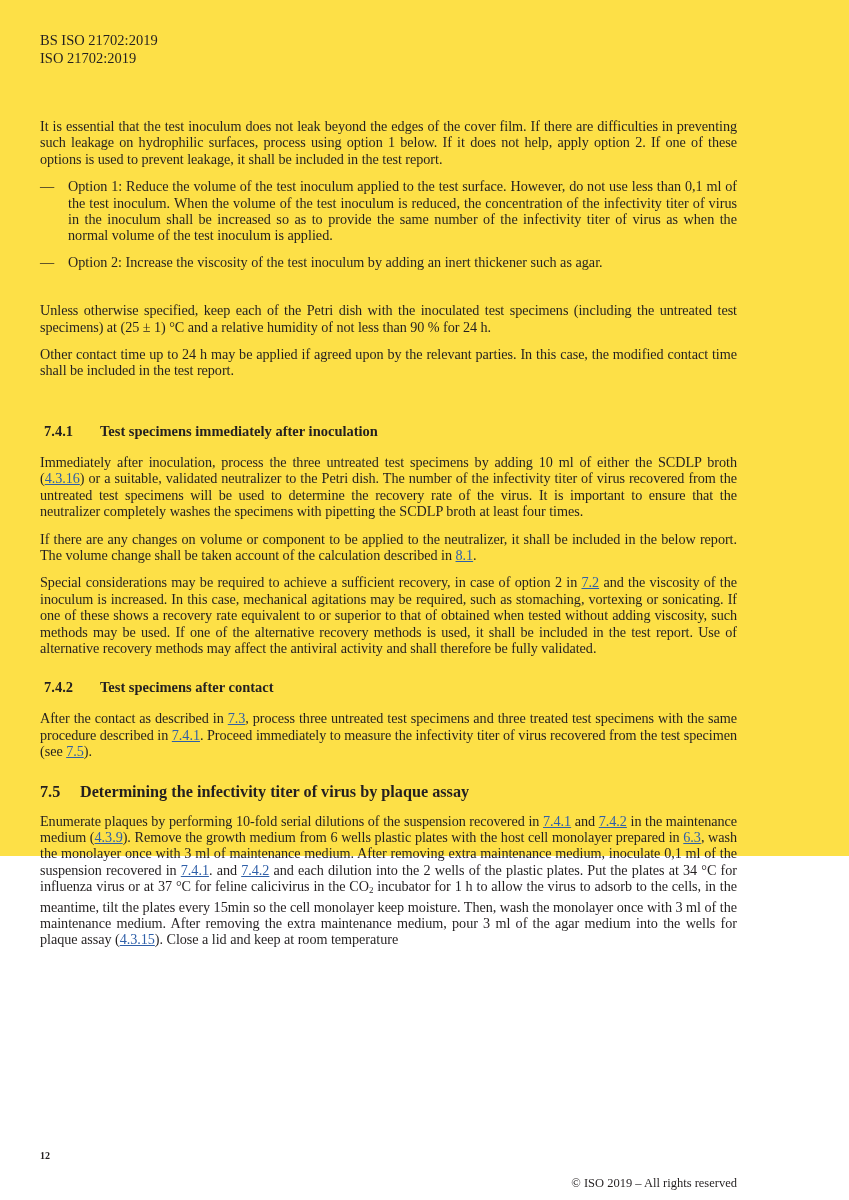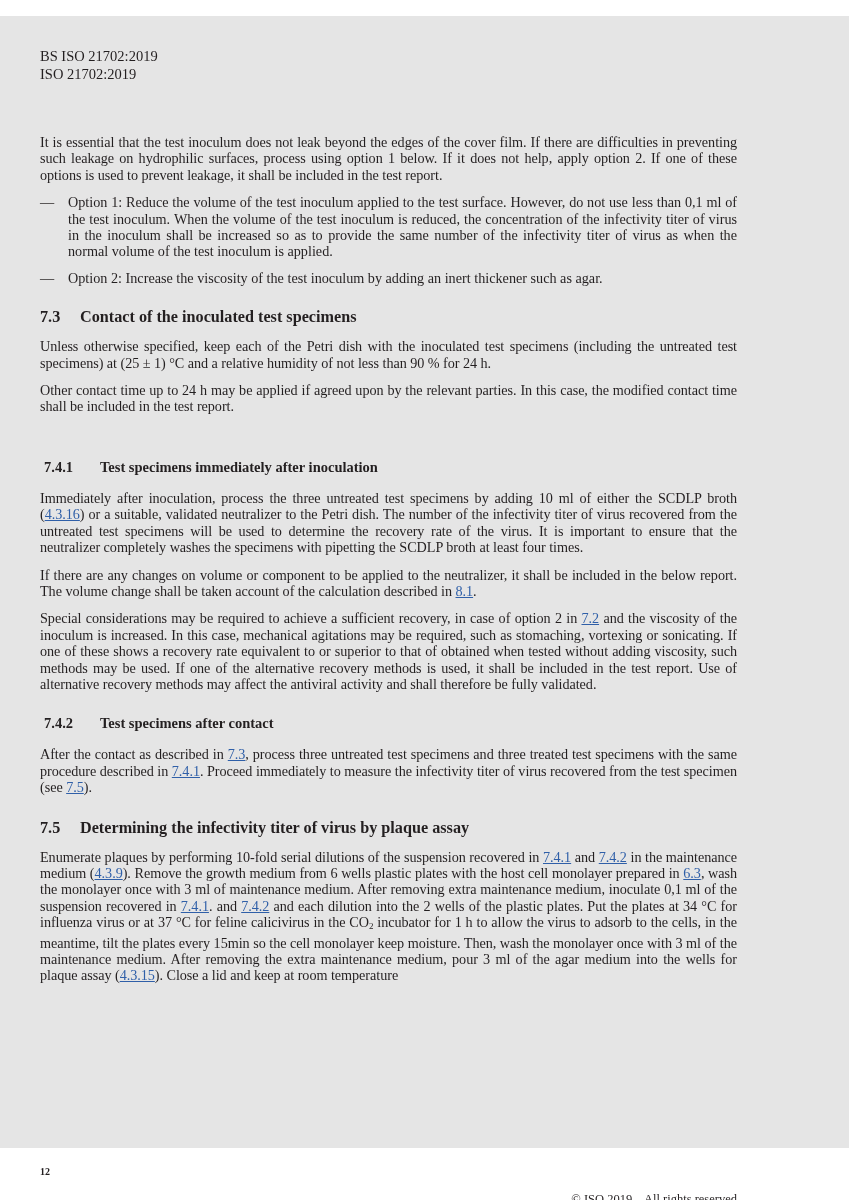--- a/index.html
+++ b/index.html
@@ -1,21 +1,21 @@
 <!DOCTYPE html>
 <html><head>
 <meta charset="utf-8">
 <style>
   html, body { margin: 0; padding: 0; background: #ffffff; }
   body {
     width: 849px; height: 1200px; position: relative; overflow: hidden;
     font-family: "Liberation Serif", "DejaVu Serif", serif;
     color: #231f20;
   }
-  .page { position: absolute; left: 0; top: 16px; width: 849px; height: 1132px; background: #e5e5e5; }
+  .page { position: absolute; left: 0; top: 0; width: 849px; height: 856px; background: #fde047; }
   .hdr { position: absolute; left: 40px; top: 31px; font-size: 14.5px; line-height: 18px; }
   .hdr .bold { font-weight: normal; }
   .content { position: absolute; left: 40px; top: 118px; width: 697px; }
   p {
     margin: 0; font-size: 14.2px; line-height: 16.4px; text-align: justify;
     font-family: "Liberation Serif", serif; letter-spacing: -0.05px;
   }
   ul.dash { list-style: none; margin: 0; padding: 0; }
   ul.dash li { position: relative; padding-left: 28px; font-size: 14.2px; line-height: 16.4px; text-align: justify; margin-bottom: 10px; }
   ul.dash li .dash-mark { position: absolute; left: 0; top: 0; }
@@ -42,21 +42,20 @@
   <div class="content">
 
     <p>It is essential that the test inoculum does not leak beyond the edges of the cover film. If there are difficulties in preventing such leakage on hydrophilic surfaces, process using option 1 below. If it does not help, apply option 2. If one of these options is used to prevent leakage, it shall be included in the test report.</p>
     <div style="height:11px"></div>
     <ul class="dash">
       <li><span class="dash-mark">—</span><span>Option 1: Reduce the volume of the test inoculum applied to the test surface. However, do not use less than 0,1 ml of the test inoculum. When the volume of the test inoculum is reduced, the concentration of the infectivity titer of virus in the inoculum shall be increased so as to provide the same number of the infectivity titer of virus as when the normal volume of the test inoculum is applied.</span></li>
       <li><span class="dash-mark">—</span><span>Option 2: Increase the viscosity of the test inoculum by adding an inert thickener such as agar.</span></li>
     </ul>
 
     <div style="height:11px"></div>
-    <h2><span class="num2">7.3</span><span>Contact of the inoculated test specimens</span></h2>
     <div style="height:11px"></div>
     <p>Unless otherwise specified, keep each of the Petri dish with the inoculated test specimens (including the untreated test specimens) at (25 ± 1) °C and a relative humidity of not less than 90 % for 24 h.</p>
     <div style="height:11px"></div>
     <p>Other contact time up to 24 h may be applied if agreed upon by the relevant parties. In this case, the modified contact time shall be included in the test report.</p>
 
     <div style="height:22px"></div>
     <div style="height:17px"></div>
     <h3><span class="num3">7.4.1</span><span>Test specimens immediately after inoculation</span></h3>
     <div style="height:10px"></div>
     <p><span>Immediately after inoculation, process the three untreated test specimens by adding 10 ml of either the SCDLP broth (</span><a class="xref" href="#">4.3.16</a><span>) or a suitable, validated neutralizer to the Petri dish. The number of the infectivity titer of virus recovered from the untreated test specimens will be used to determine the recovery rate of the virus. It is important to ensure that the neutralizer completely washes the specimens with pipetting the SCDLP broth at least four times.</span></p>

